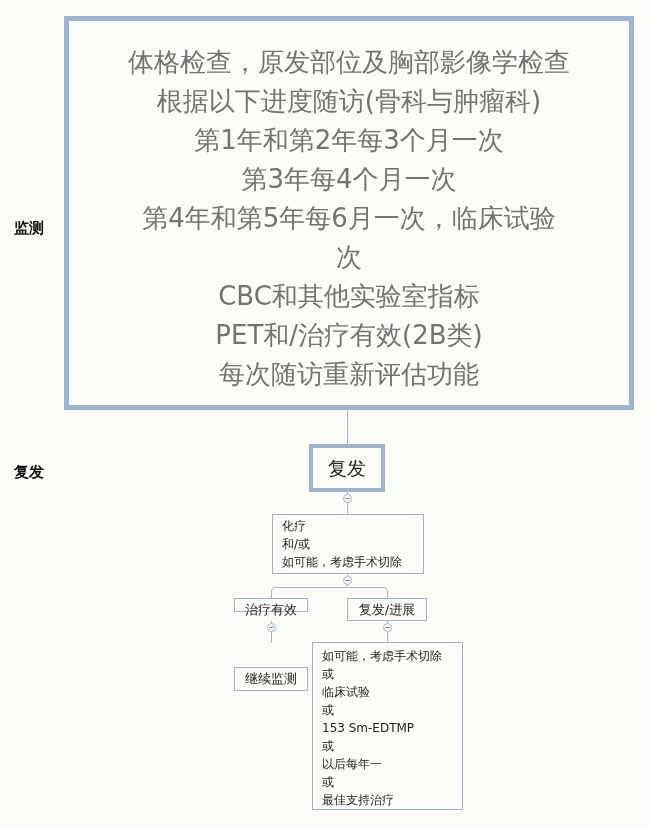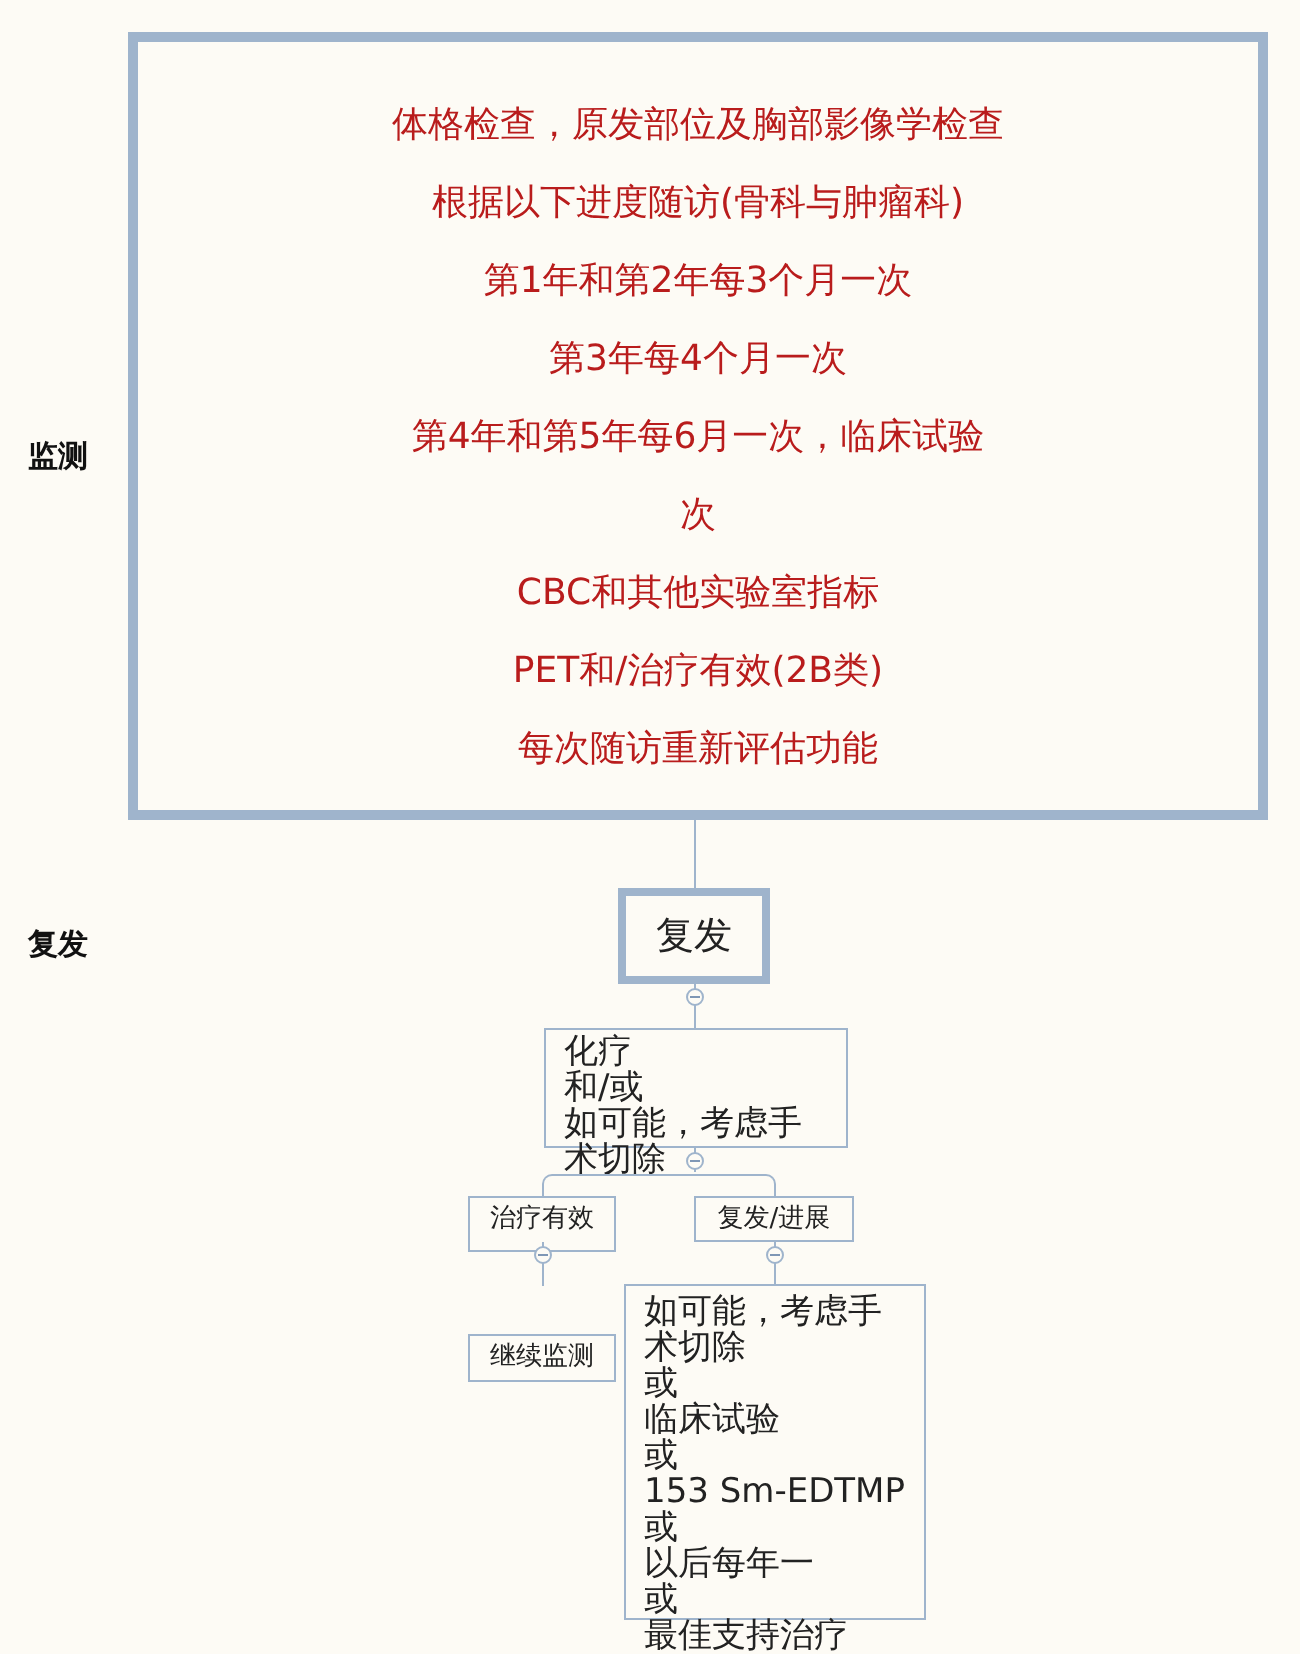--- a/index.html
+++ b/index.html
@@ -3,29 +3,29 @@
 <meta charset="utf-8">
 <style>
   * { box-sizing: border-box; margin: 0; padding: 0; }
   html, body { width: 650px; height: 827px; background: #fdfbf5; overflow: hidden; }
   body { position: relative; font-family: "DejaVu Sans", "Liberation Sans", sans-serif; color: #222; }
   .label { position: absolute; font-size: 15px; font-weight: bold; color: #111; }
   .box { position: absolute; background: #fdfbf5; border: 1px solid #9fb4cc; }
   .mainbox { position: absolute; left: 64px; top: 16px; width: 570px; height: 394px;
              border: 5px solid #9fb4cc; background: #fdfbf5; text-align: center;
              padding-top: 22px; }
-  .mainbox .line { font-size: 18px; line-height: 39px; color: #b91c1c; }
+  .mainbox .line { font-size: 26px; line-height: 39px; color: #737373; }
   .recur { position: absolute; left: 309px; top: 444px; width: 76px; height: 48px;
            border: 4px solid #9fb4cc; background: #fdfbf5; font-size: 19px;
            text-align: center; line-height: 40px; }
   .vline { position: absolute; width: 1px; background: #9fb4cc; }
   .collapse { position: absolute; width: 9px; height: 9px; border: 1px solid #9fb4cc;
               border-radius: 50%; background: #fdfbf5; cursor: pointer; }
   .collapse::after { content: ""; position: absolute; left: 1px; top: 3px; width: 5px; height: 1px; background: #7f97b5; }
-  .small { font-size: 17px; line-height: 18px; color: #222; }
+  .small { font-size: 12px; line-height: 18px; color: #222; }
   .corner { position: absolute; border: 1px solid #9fb4cc; }
 </style>
 </head>
 <body>
 
 <div class="label" style="left:14px;top:219px;">监测</div>
 <div class="label" style="left:14px;top:463px;">复发</div>
 
 <div class="mainbox">
   <div class="line">体格检查，原发部位及胸部影像学检查</div>
@@ -49,21 +49,21 @@
 <div class="box small" style="left:272px;top:514px;width:152px;height:60px;padding:2px 9px;">
   <div>化疗</div>
   <div>和/或</div>
   <div>如可能，考虑手术切除</div>
 </div>
 
 <div class="vline" style="left:347px;top:574px;height:12px;"></div>
 <div class="collapse" style="left:343px;top:576px;"></div>
 <div class="corner" style="left:271px;top:587px;width:117px;height:12px;border-bottom:none;border-radius:5px 5px 0 0;"></div>
 
-<div class="box small" style="left:234px;top:598px;width:74px;height:28px;text-align:center;line-height:21px;font-size:13px;">治疗有效</div>
+<div class="box small" style="left:234px;top:598px;width:74px;height:14px;text-align:center;line-height:21px;font-size:13px;">治疗有效</div>
 <div class="box small" style="left:347px;top:598px;width:80px;height:23px;text-align:center;line-height:21px;font-size:13px;">复发/进展</div>
 
 <div class="vline" style="left:271px;top:621px;height:22px;"></div>
 <div class="collapse" style="left:267px;top:623px;"></div>
 <div class="vline" style="left:387px;top:621px;height:22px;"></div>
 <div class="collapse" style="left:383px;top:623px;"></div>
 
 <div class="box small" style="left:234px;top:643px;width:74px;height:24px;text-align:center;line-height:22px;font-size:13px;margin-top:24px;">继续监测</div>
 
 <div class="box small" style="left:312px;top:642px;width:151px;height:168px;padding:4px 9px;">

